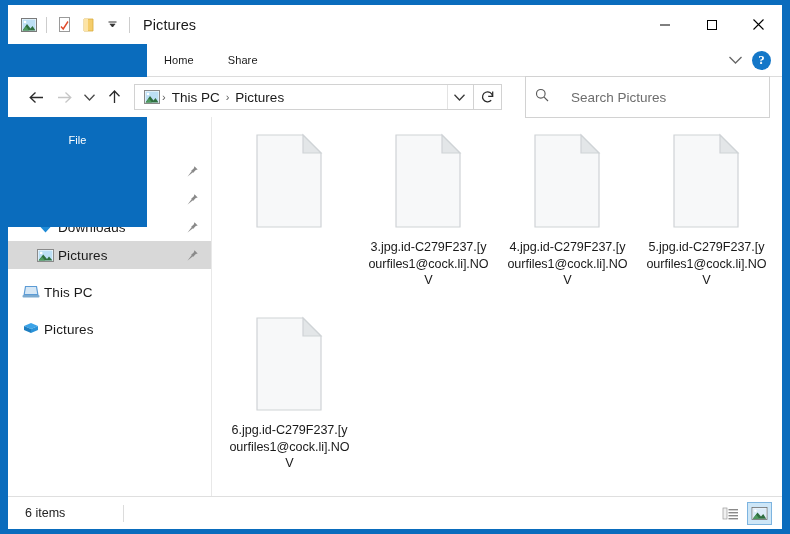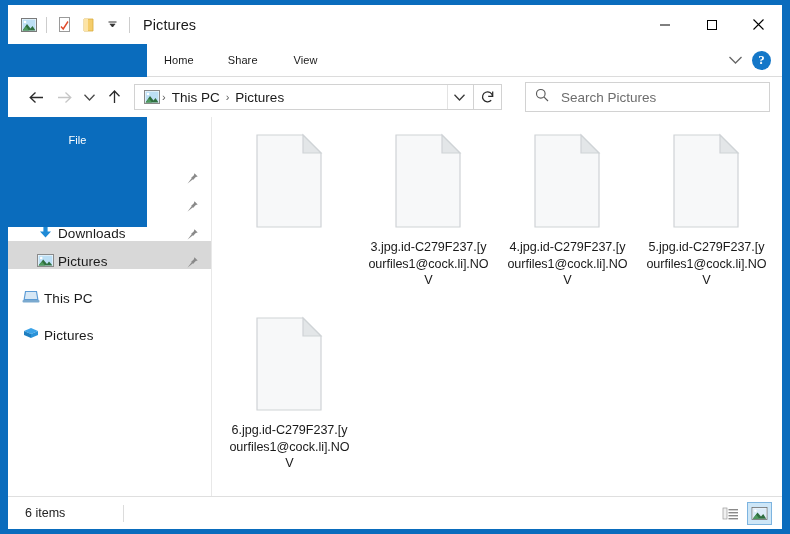--- a/index.html
+++ b/index.html
@@ -166,27 +166,27 @@
   .refresh-btn {
     width: 28px; height: 26px;
     display: flex; align-items: center; justify-content: center;
     color: #2b2b2b;
     border: 1px solid #d2d2d2;
     border-left: none;
     background: #fff;
   }
   .searchbox {
     width: 245px;
-    height: 30px;
+    height: 42px;
     border: 1px solid #d2d2d2;
     background: #fff;
     display: flex; align-items: center;
     margin-left: 23px;
     padding-left: 9px;
-    gap: 12px;
+    gap: 22px;
   }
   .search-ph { font-size: 13.5px; color: #6d6d6d; }
 
   
   .body {
     flex: 1;
     display: flex;
     min-height: 0;
     position: relative;
     z-index: 4;
@@ -196,21 +196,21 @@
   .sidebar {
     width: 204px;
     flex: 0 0 204px;
     background: transparent;
     padding-top: 12px;
     border-right: 1px solid #e8e8e8;
   }
   .nav-item {
     height: 28px;
     display: flex;
-    align-items: flex-end;
+    align-items: center;
     padding-left: 36px;
     font-size: 13.5px;
     color: #1a1a1a;
     position: relative;
     letter-spacing: .1px;
   }
   .nav-item.child { padding-left: 50px; }
   .nav-item.selected { background: #d8d8d8; }
   .nav-item .ic {
     position: absolute;
@@ -354,21 +354,20 @@
             <path d="M1.5 1.5 L11.5 11.5 M11.5 1.5 L1.5 11.5" stroke="currentColor" stroke-width="1.1"></path>
           </svg>
       </div>
     </div>
   </div>
 
   <div class="ribbon">
     <div class="tab file">File</div>
     <div class="tab">Home</div>
     <div class="tab">Share</div>
-    <div class="tab">View</div>
     <div class="ribbon-right">
       <div>
         <svg width="15" height="10" viewBox="0 0 15 10">
             <path d="M1.5 2 L7.5 8 L13.5 2" fill="none" stroke="#666" stroke-width="1.3"></path>
           </svg>
       </div>
       <div class="help-btn">?</div>
     </div>
   </div>
 

